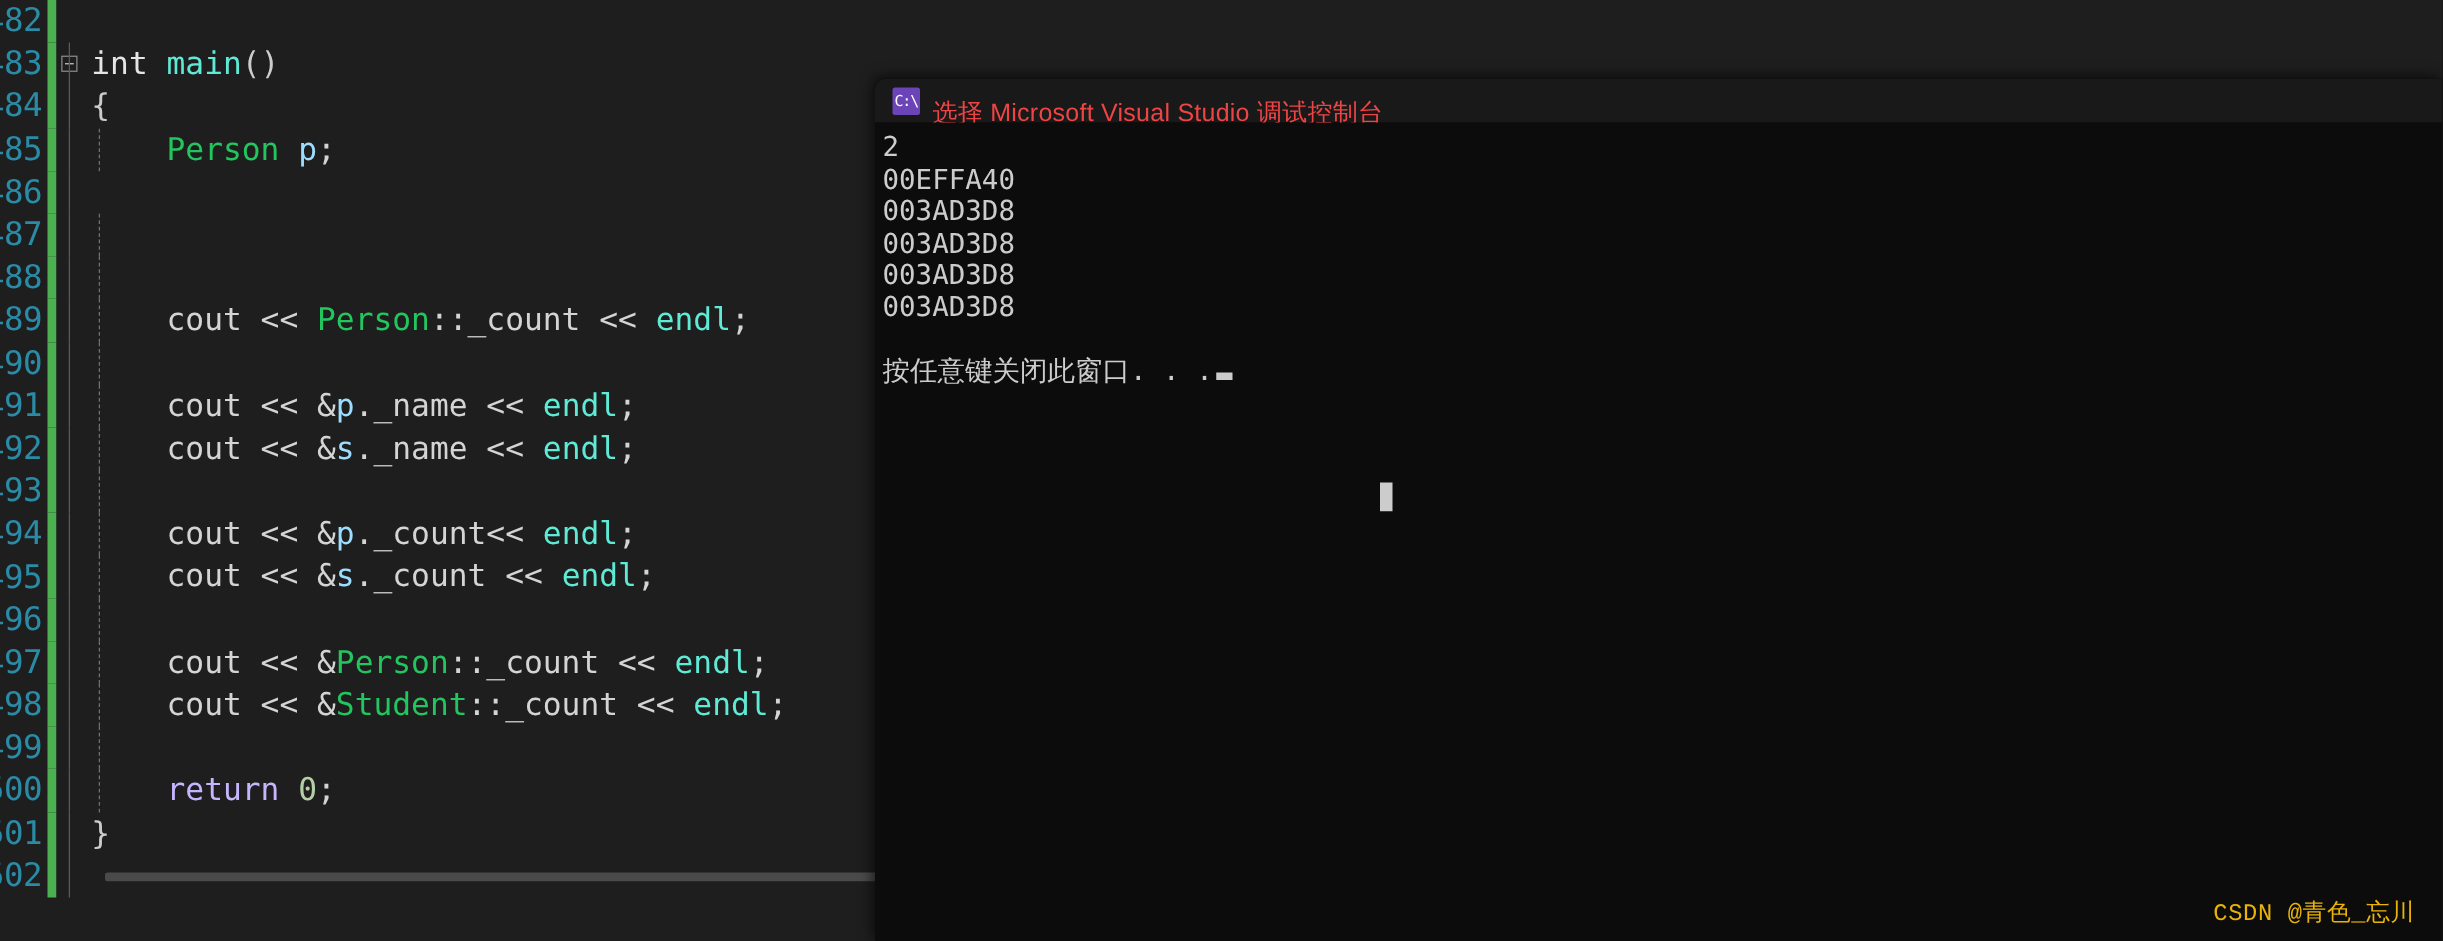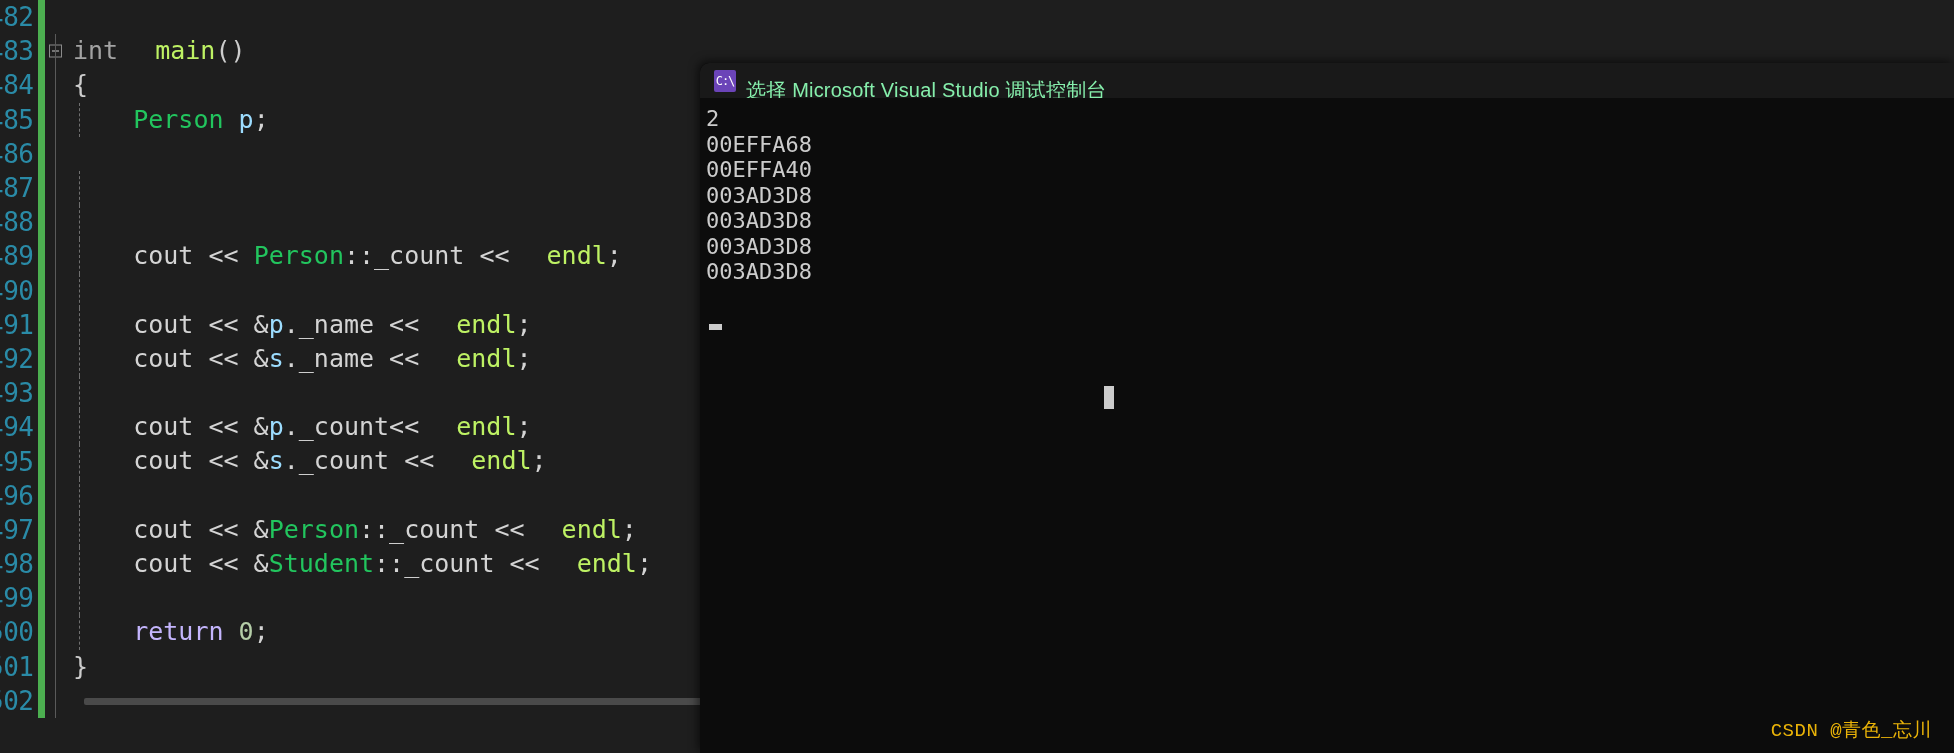--- a/index.html
+++ b/index.html
@@ -112,22 +112,22 @@
     left: 12px;
     top: 0;
     width: 0;
     height: 34.2px;
     border-left: 1px dashed #707070;
   }
 
   
   .t-plain   { color: #d4d4d4; }
   .t-type    { color: #22c55e; }   
-  .t-kwblue  { color: #a3a3a3; }   
-  .t-func    { color: #bef264; margin-left: 22px; }   
+  .t-kwblue  { color: #e5e5e5; }   
+  .t-func    { color: #5eead4; }   
   .t-var     { color: #9cdcfe; }   
   .t-kw      { color: #c4b5fd; }   
   .t-num     { color: #b5cea8; }
   .t-brace   { color: #cccccc; }
 
   
   .h-scrollbar {
     position: absolute;
     left: 84px;
     bottom: 46px;
@@ -179,21 +179,21 @@
     justify-content: center;
     font-family: "DejaVu Sans Mono", monospace;
     font-size: 12px;
     color: #ffffff;
     line-height: 1;
     letter-spacing: -1px;
     overflow: hidden;
   }
 
   .console-title {
-    color: #86efac;
+    color: #ef4444;
     font-family: "Liberation Sans", sans-serif;
     font-size: 20px;
     letter-spacing: 0.2px;
     white-space: nowrap;
     margin-top: 20px;
   }
 
   .console-body {
     position: relative;
     padding: 8px 0 0 6px;
@@ -279,29 +279,28 @@
   <div class="console-window">
 
     <div class="console-titlebar">
       <div class="console-icon">C:\</div>
       <div class="console-title">选择 Microsoft Visual Studio 调试控制台</div>
     </div>
 
     <div class="console-body">
       <div id="console-lines">
           <div class="console-line">2</div>
-          <div class="console-line">00EFFA68</div>
           <div class="console-line">00EFFA40</div>
           <div class="console-line">003AD3D8</div>
           <div class="console-line">003AD3D8</div>
           <div class="console-line">003AD3D8</div>
           <div class="console-line">003AD3D8</div>
           <div class="console-line blank">&nbsp;</div>
         </div>
-      <div class="console-line"><span class="cursor-inline"></span></div>
+      <div class="console-line"><span>按任意键关闭此窗口. . .</span><span class="cursor-inline"></span></div>
       <div class="caret-block"></div>
     </div>
 
   </div>
 
   <div class="watermark">CSDN @青色_忘川</div>
 
 </div>
 
 </body></html>

